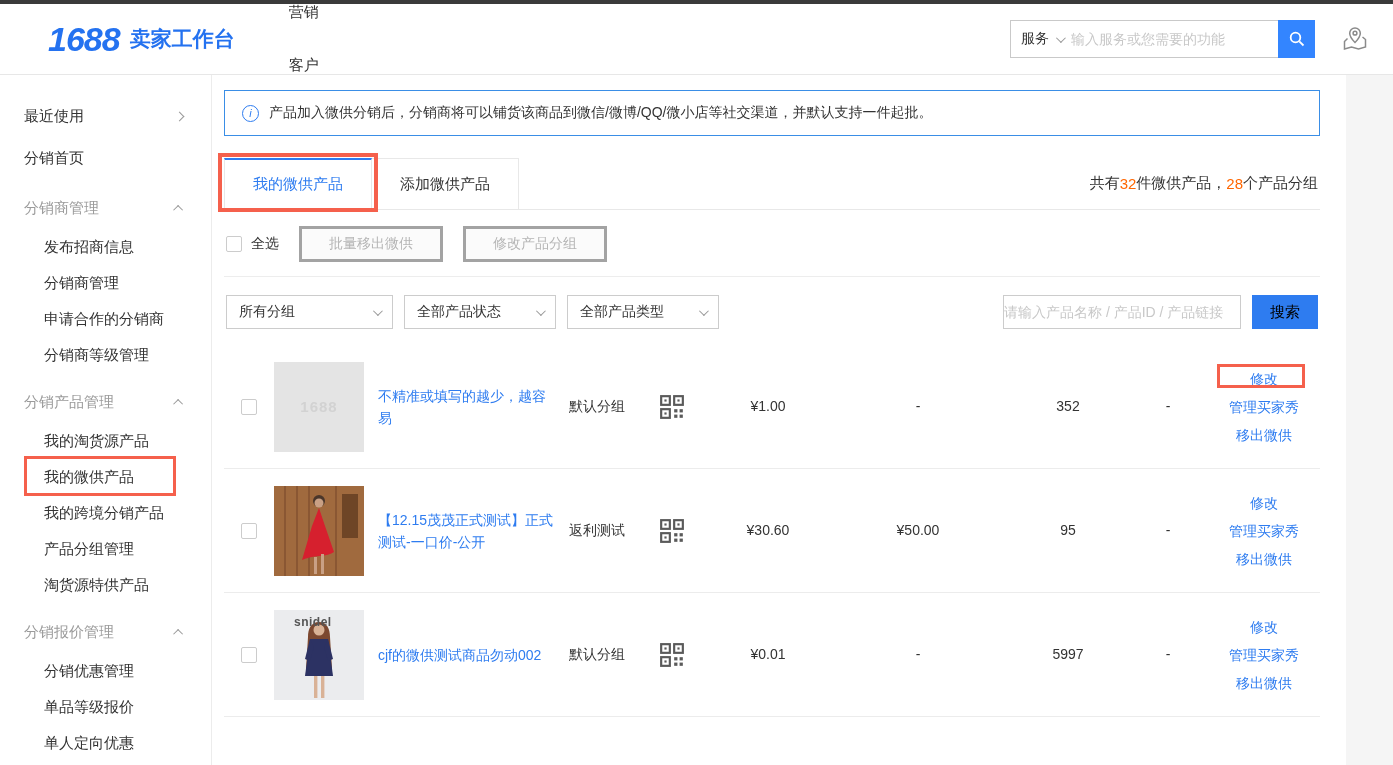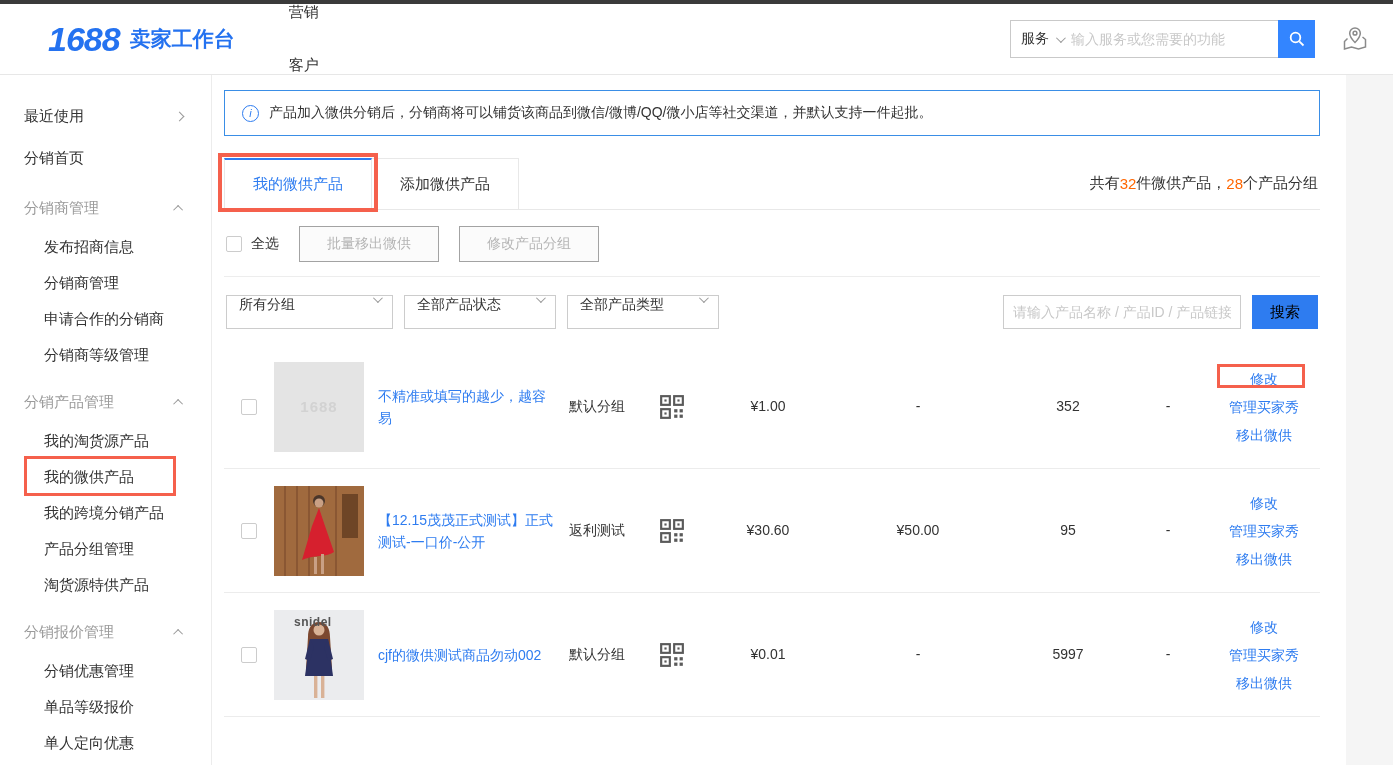--- a/index.html
+++ b/index.html
@@ -55,28 +55,28 @@
   .tab.inactive { color:#333; border:1px solid #e8e8e8; border-left:none; border-bottom:none; }
   .tab-red-frame { position:absolute; left:-7px; top:-7px; right:-7px; bottom:-3px;
     border:4px solid #f5604c; pointer-events:none; z-index:5; }
   .tabs-summary { margin-left:auto; display:flex; align-items:center; font-size:15px; color:#333; padding-right:2px; }
   .num-orange { color:#ff6600; }
 
   .toolbar { padding:16px 2px 14px 2px; border-bottom:1px solid #ededed; display:flex; align-items:center; }
   .cb { width:16px; height:16px; border:1px solid #ccc; border-radius:2px; background:#fff; display:inline-block; cursor:pointer; flex-shrink:0; }
   .cb-label { font-size:14px; margin-left:9px; cursor:pointer; }
   .btn-disabled { margin-left:20px; height:36px; padding:0 27px; background:#fbfbfb;
-    border:1px solid #a3a3a3; color:#b5b5b5; font-size:14px; cursor:pointer; }
+    border:3px solid #a3a3a3; color:#b5b5b5; font-size:14px; cursor:pointer; }
 
   .filterbar { padding:18px 2px 16px 2px; display:flex; align-items:center; }
-  .select { height:34px; border:1px solid #ccc; background:#fff; display:flex; align-items:flex-start;
+  .select { height:34px; border:1px solid #ccc; background:#fff; display:flex; align-items:center;
     justify-content:space-between; padding:0 12px; font-size:14px; color:#333; cursor:pointer; }
   .select.s1 { width:167px; } .select.s2, .select.s3 { width:152px; margin-left:11px; }
   .filter-right { margin-left:auto; display:flex; align-items:center; }
-  .prod-search { width:238px; height:34px; border:1px solid #ccc; padding:0 9px; font-size:14px; outline:none; }
+  .prod-search { width:238px; height:34px; border:1px solid #ccc; padding:0 0; font-size:14px; outline:none; }
   .prod-search::placeholder { color:#c8c8c8; }
   .search-go { width:66px; height:34px; margin-left:11px; background:#2e7cf0; color:#000000;
     border:none; font-size:15px; cursor:pointer; }
 
   
   .thead { display:flex; align-items:center; background:#f5f5f5; height:55px; margin-top:10px;
     font-size:14px; color:#333; }
   .trow { display:flex; align-items:center; height:124px; border-bottom:1px solid #ececec; font-size:14px; }
   .cell { display:flex; align-items:center; justify-content:center; text-align:center; line-height:19px; }
   .c-check{width:50px;} .c-img{width:104px; justify-content:flex-start;}

